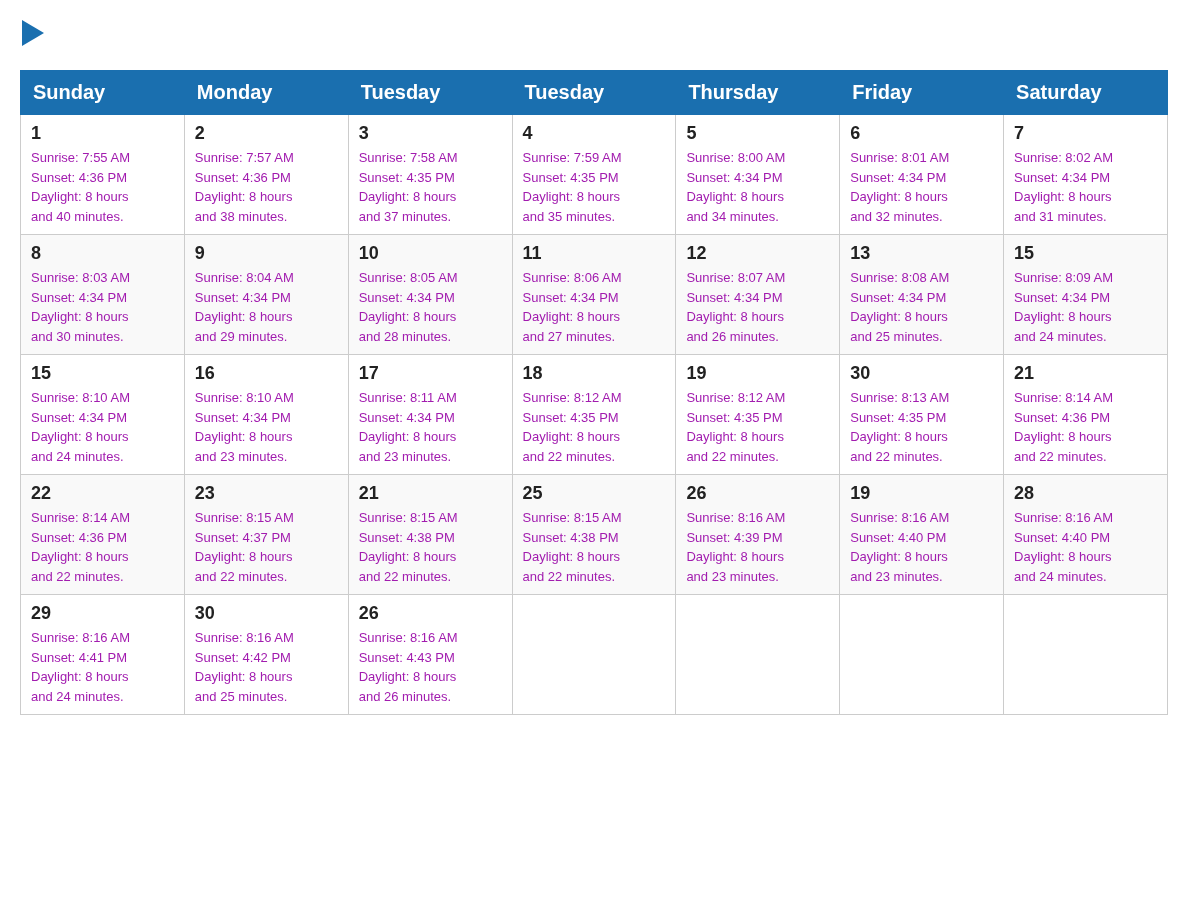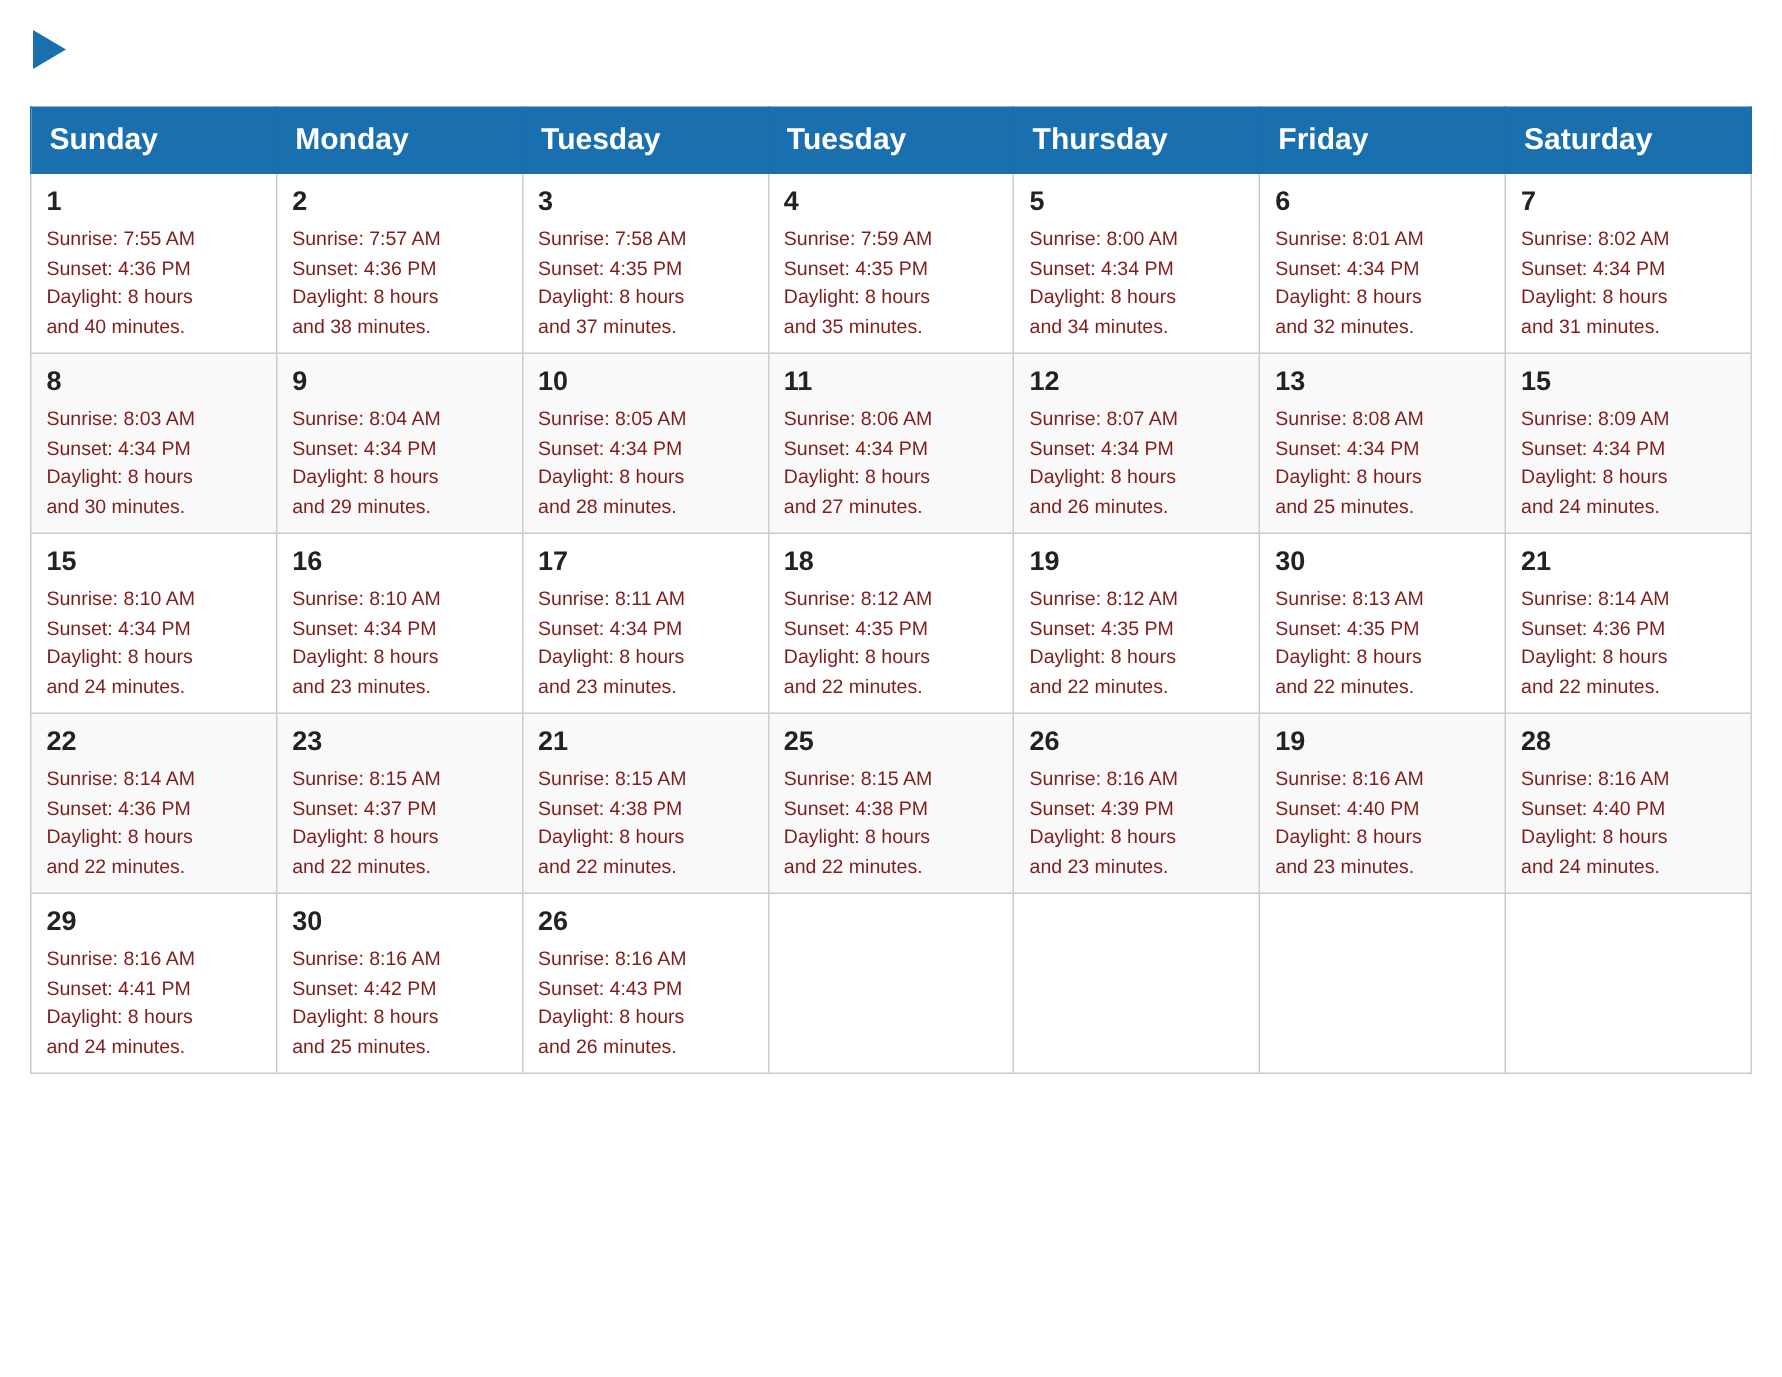--- a/index.html
+++ b/index.html
@@ -60,21 +60,21 @@
     }
     .day-number {
       font-size: 18px;
       font-weight: bold;
       color: #222;
       display: block;
       margin-bottom: 4px;
     }
     .day-info {
       font-size: 13px;
-      color: #7f1d1d;
+      color: #a21caf;
       line-height: 1.5;
     }
     .empty-cell {
       background: #fff;
     }
     tr:nth-child(even) td {
       background: #f9f9f9;
     }
     tr td {
       background: #fff;

